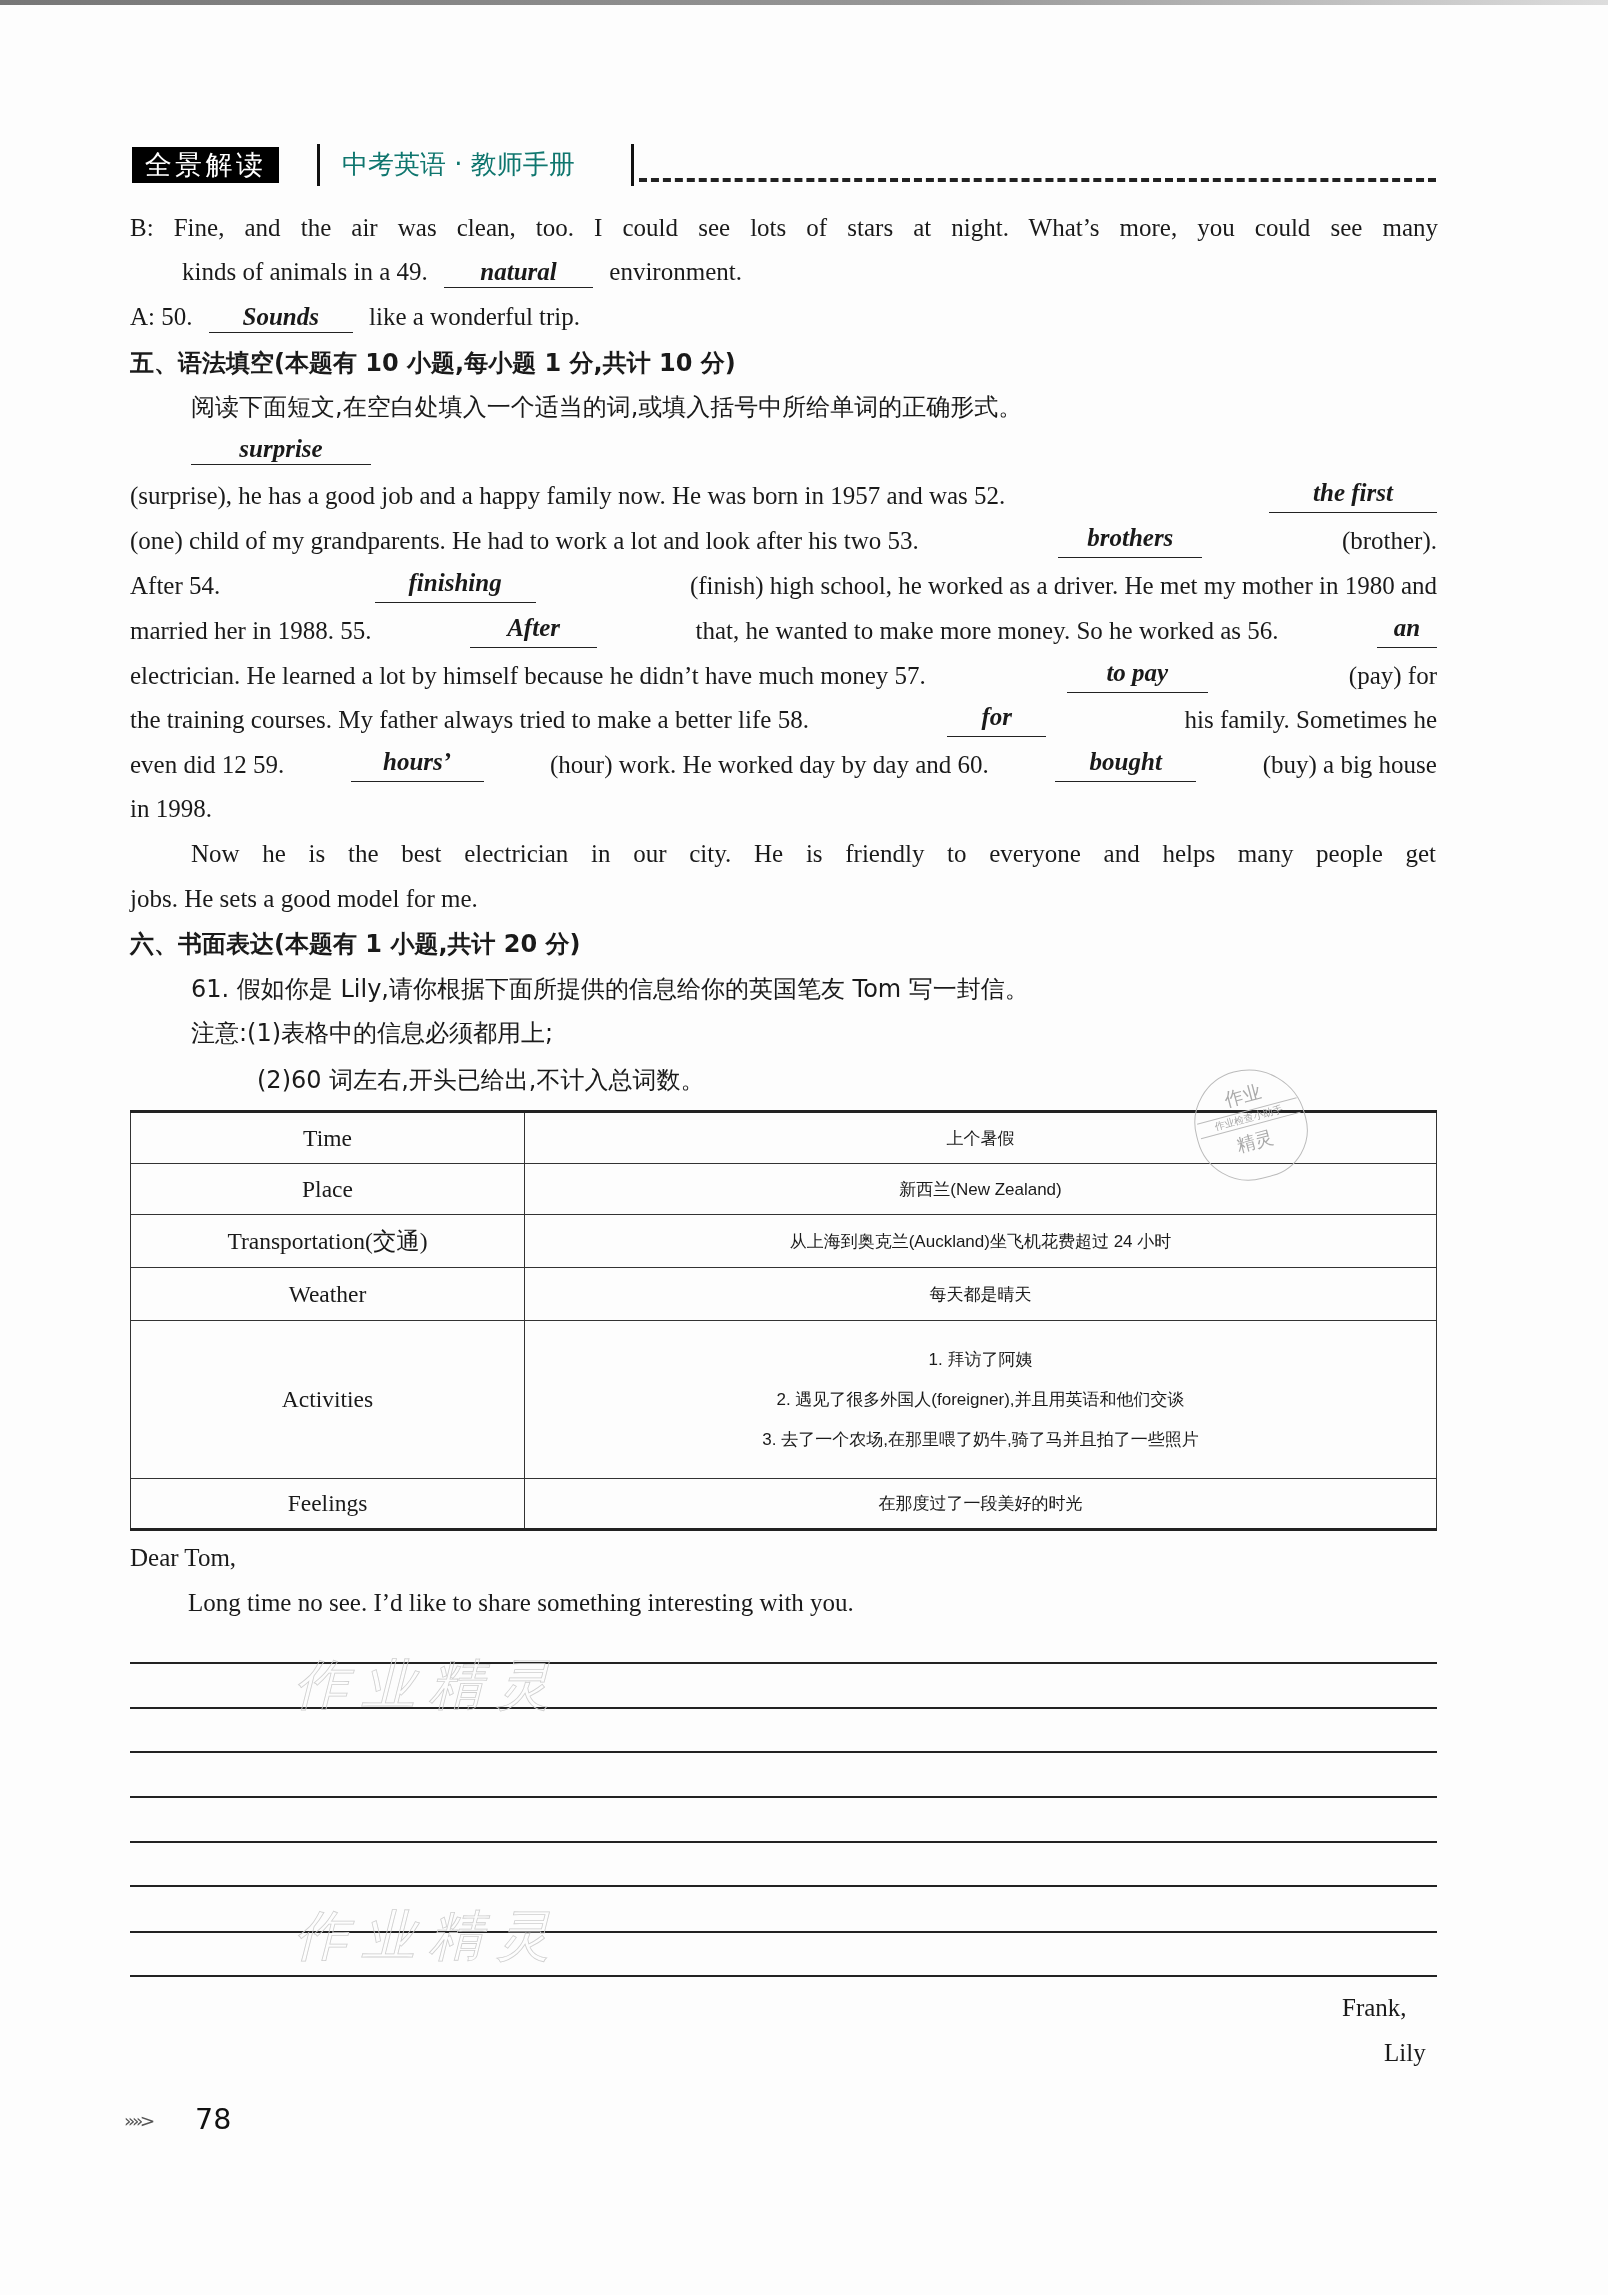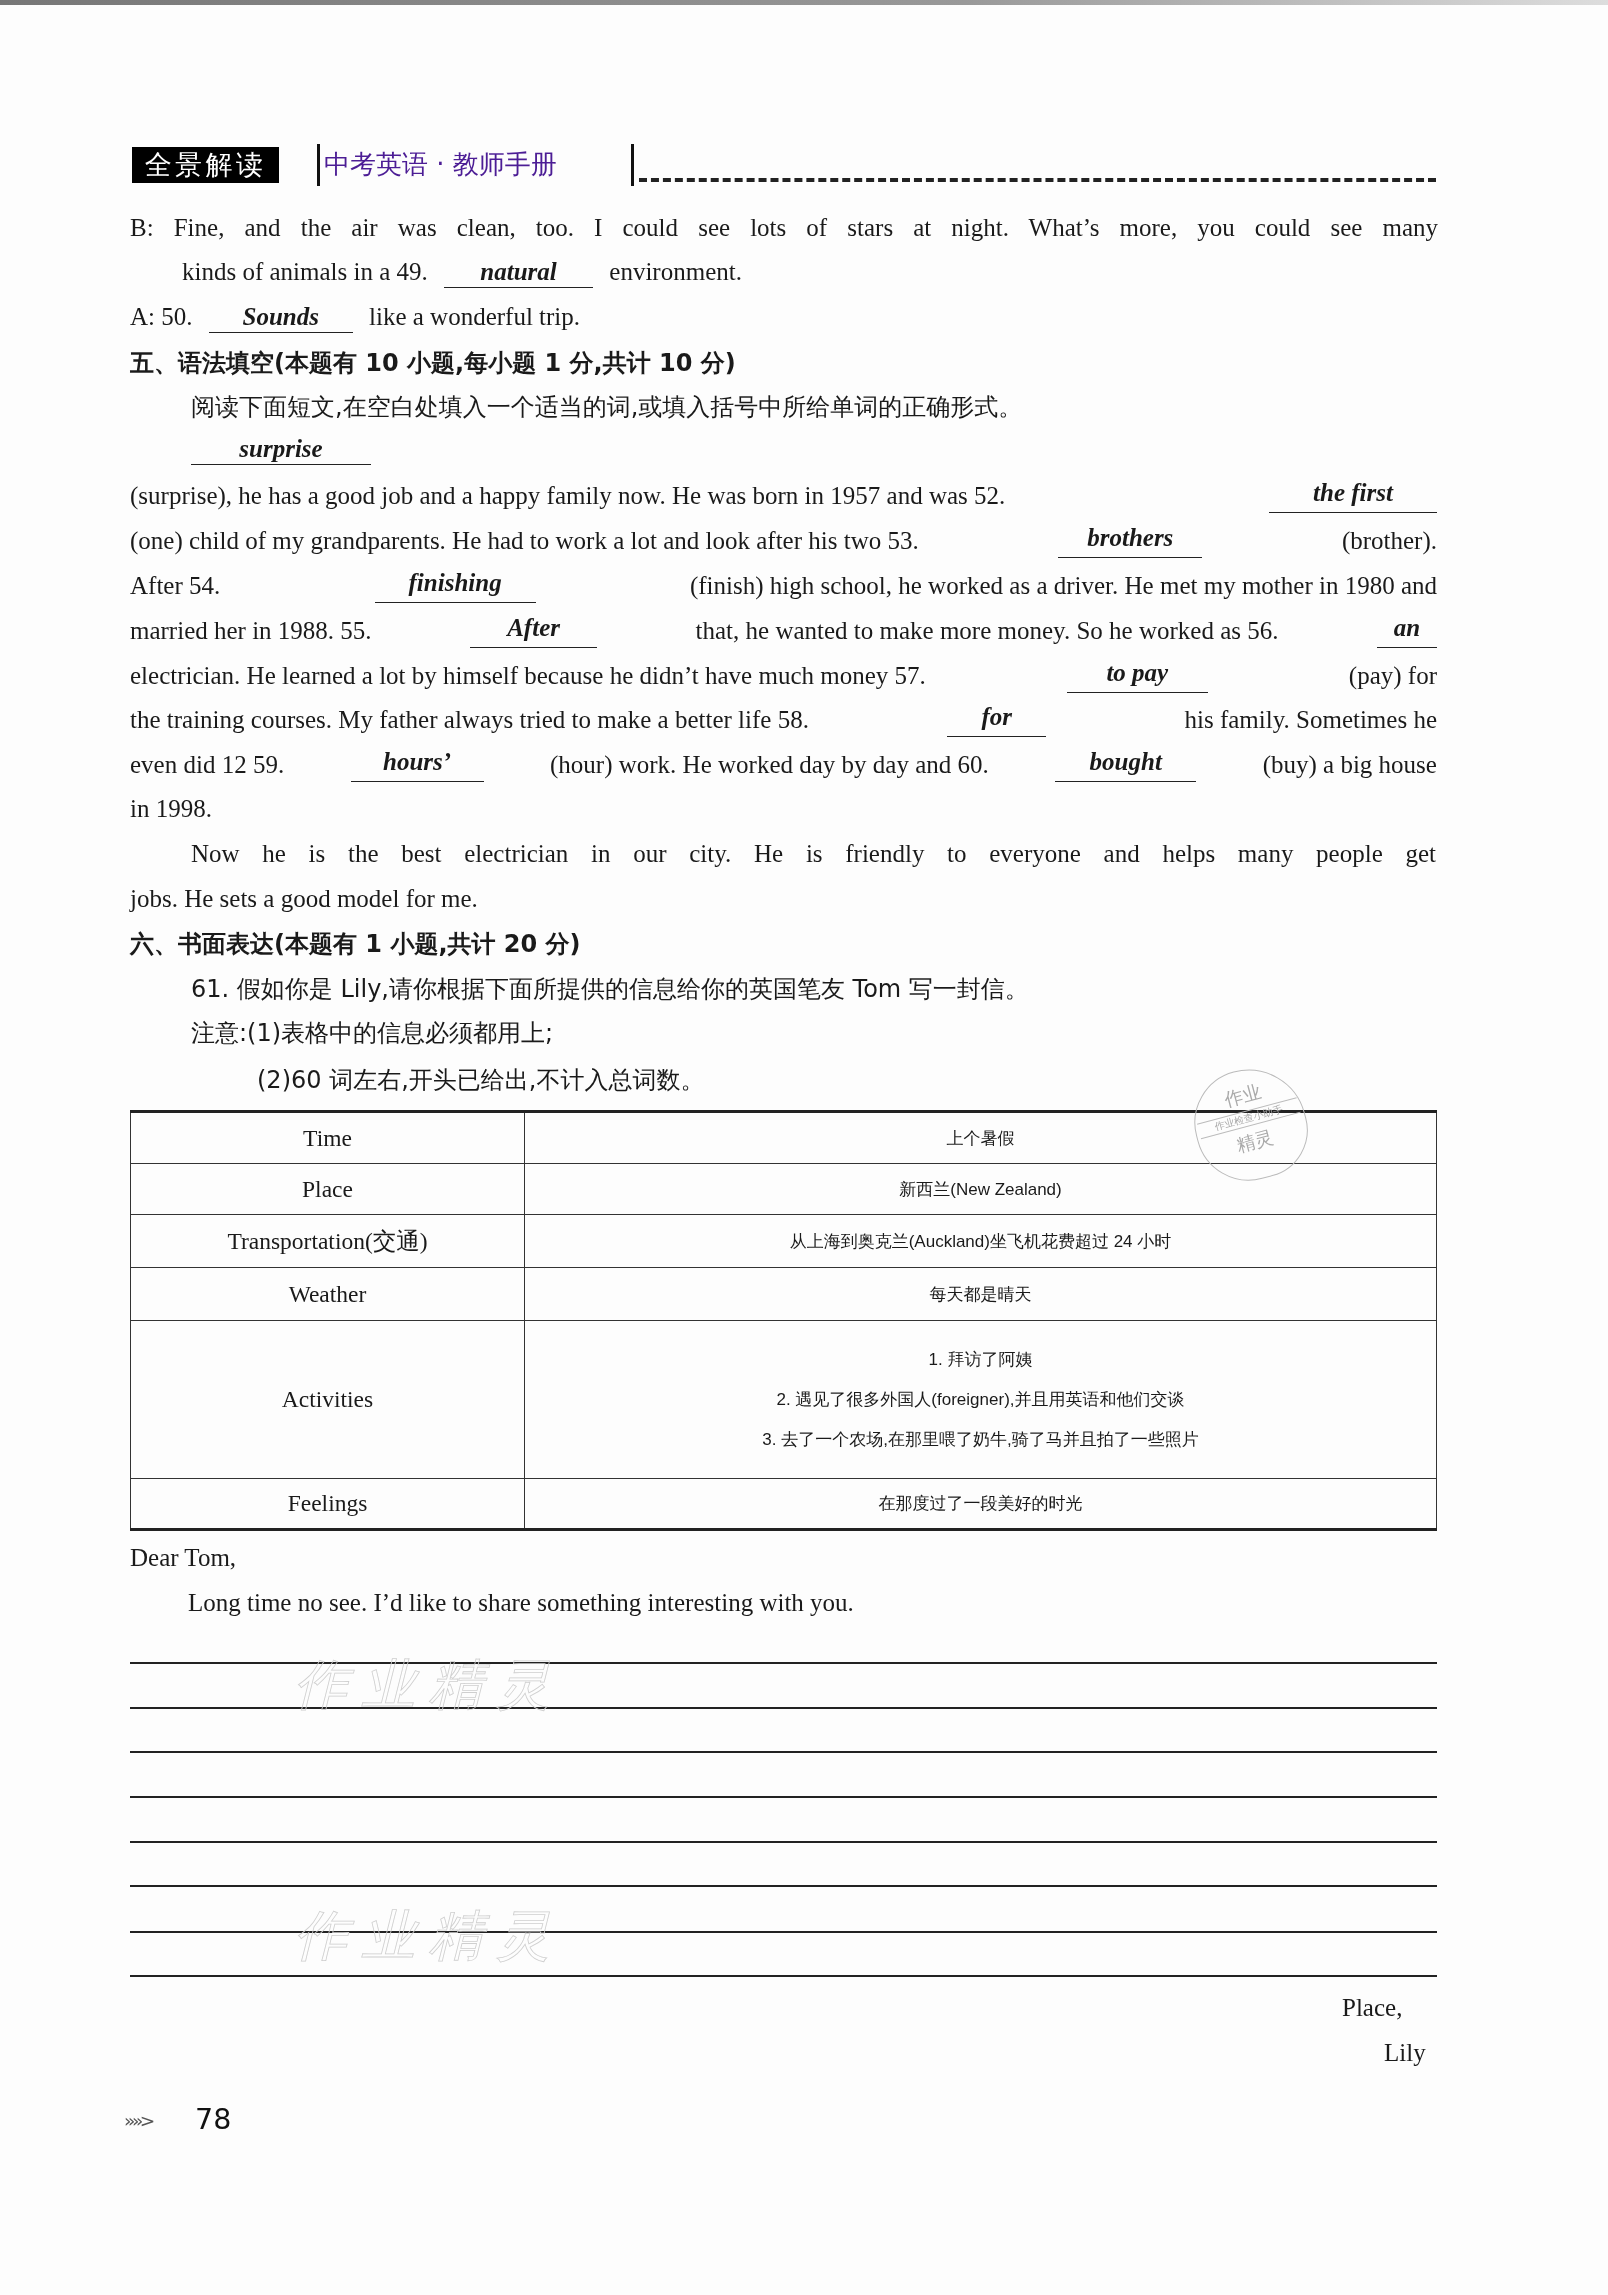--- a/index.html
+++ b/index.html
@@ -6,21 +6,21 @@
   body {
     width: 1609px; height: 2295px; background: #fdfdfd; position: relative; overflow: hidden;
     font-family: "Liberation Serif", "DejaVu Serif", serif; color: #1a1a1a;
   }
   .topbar { position: absolute; left: 0; top: 0; width: 1609px; height: 5px;
     background: linear-gradient(90deg, #777 0%, #999 60%, #ddd 100%); }
   .abs { position: absolute; white-space: nowrap; }
   .header-badge { left: 132px; top: 147px; width: 147px; height: 36px; background: #000000; color: #fff;
     font-family: "DejaVu Sans", sans-serif; font-size: 27px; line-height: 36px; text-align: center; letter-spacing: 3.4px; }
   .header-bar1 { left: 317px; top: 144px; width: 2.5px; height: 42px; background: #111; }
-  .header-title { left: 324px; top: 146px; font-family: "DejaVu Sans", sans-serif; font-size: 26px; line-height: 37px; color: #4c1d95; }
+  .header-title { left: 342px; top: 146px; font-family: "DejaVu Sans", sans-serif; font-size: 26px; line-height: 37px; color: #0f766e; }
   .header-bar2 { left: 631px; top: 144px; width: 2.5px; height: 42px; background: #111; }
   .header-dash { left: 639px; top: 178px; width: 797px; height: 0; border-top: 4.2px dashed #222; }
   .line { font-size: 25px; line-height: 34px; }
   .cn { font-family: "DejaVu Sans", sans-serif; font-size: 24px; line-height: 34px; }
   .cn-bold { font-family: "DejaVu Sans", sans-serif; font-size: 24px; font-weight: bold; line-height: 34px; }
   .just { width: 1308px; text-align: justify; text-align-last: justify; }
   .blank { display: inline-block; border-bottom: 1.7px solid #222; text-align: center;
     font-style: italic; font-weight: bold; line-height: 28.5px; }
   table.info { position: absolute; left: 130px; top: 1110px; width: 1307px; border-collapse: collapse;
     border-top: 3.4px solid #222; border-bottom: 3.4px solid #222; }
@@ -161,18 +161,18 @@
 <div class="wline" style="top:1751px;"></div>
 <div class="wline" style="top:1796px;"></div>
 <div class="wline" style="top:1841px;"></div>
 <div class="wline" style="top:1885px;"></div>
 <div class="wline" style="top:1931px;"></div>
 <div class="wline" style="top:1975px;"></div>
 
 <div class="wm" style="left:294px; top:1649px;">作业精灵</div>
 <div class="wm" style="left:294px; top:1900px;">作业精灵</div>
 
-<div class="abs line" style="left:1342px; top:1991px;">Place,</div>
+<div class="abs line" style="left:1342px; top:1991px;">Frank,</div>
 <div class="abs line" style="left:1384px; top:2036px;">Lily</div>
 
 <div class="abs footer-arrows">»»&gt;</div>
 <div class="abs footer-num">78</div>
 
 
 </body></html>

